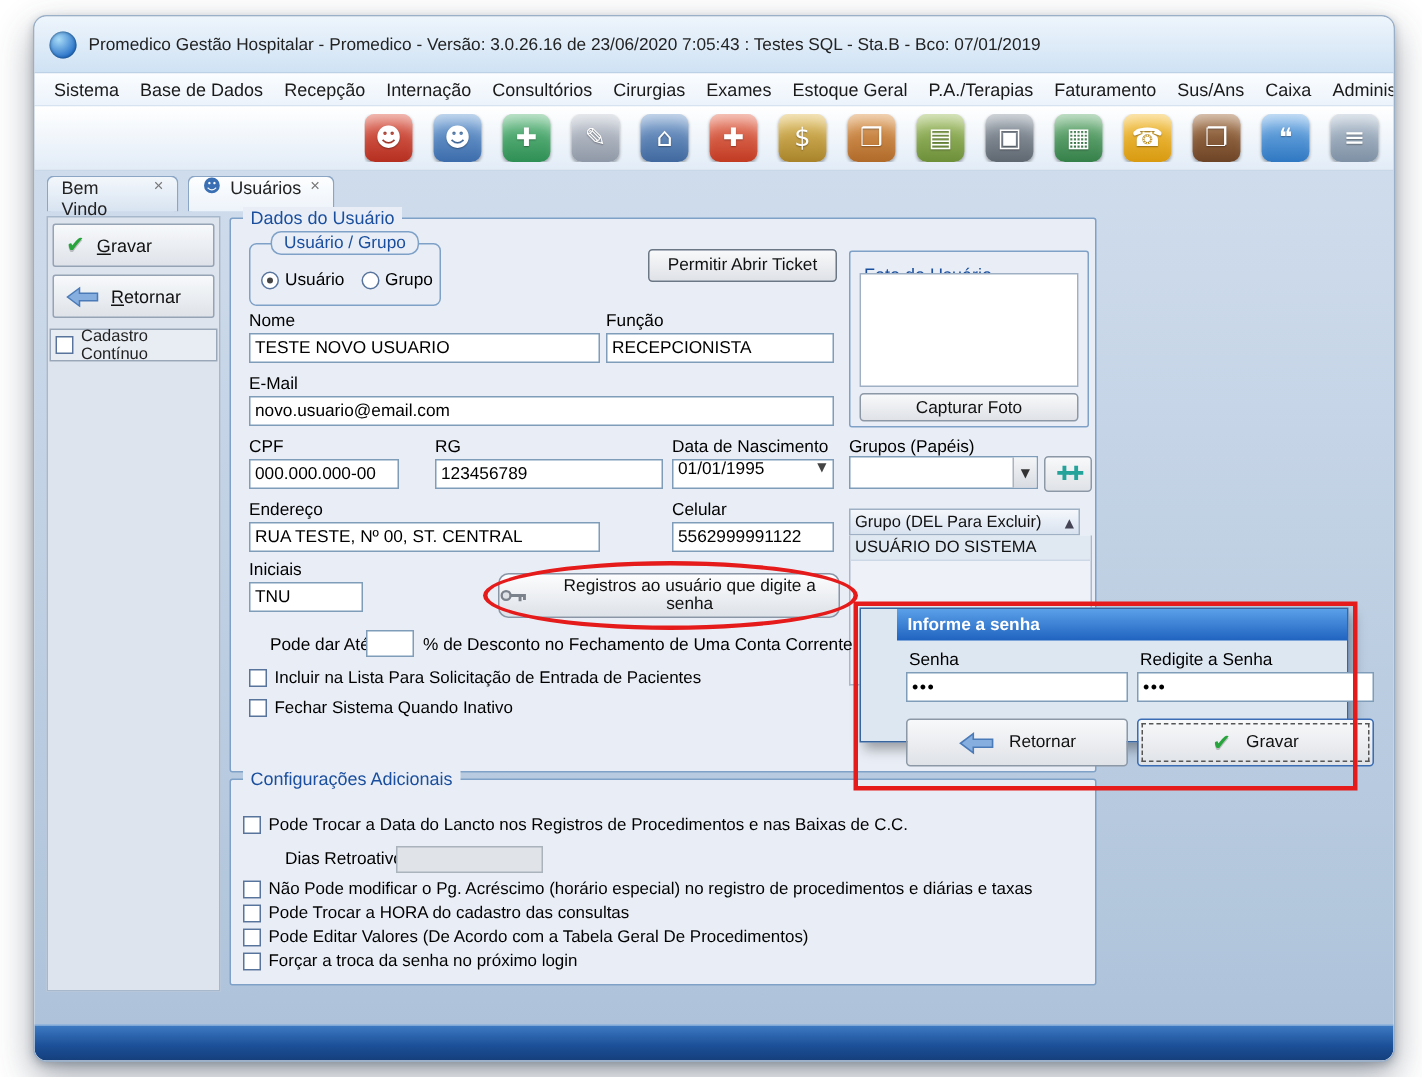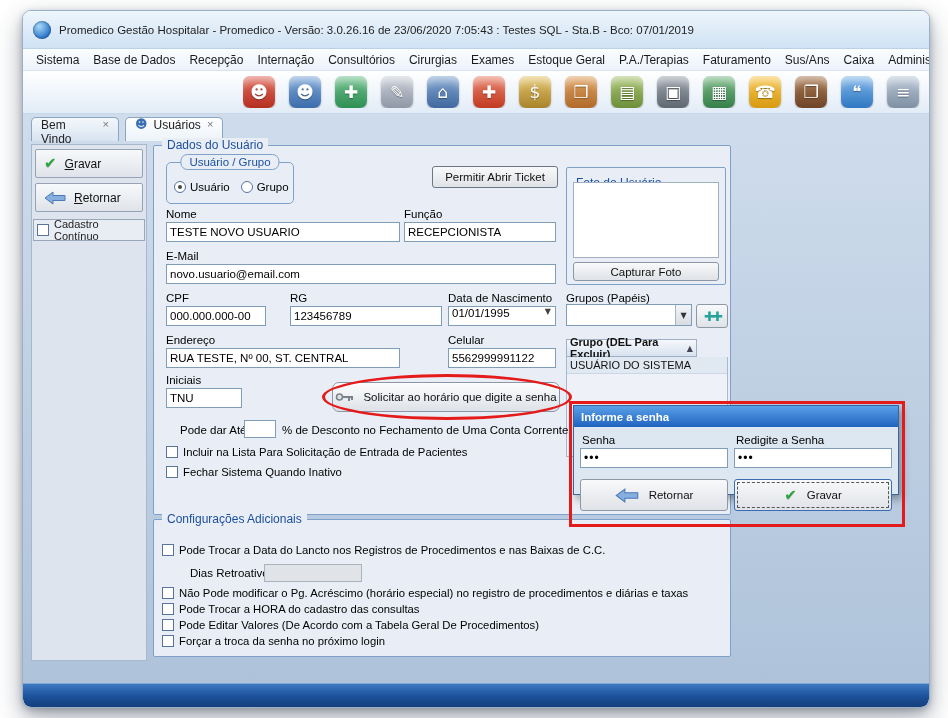--- a/index.html
+++ b/index.html
@@ -120,23 +120,23 @@
   .combo-arrow { margin-left:auto; font-size:8px; color:#444; padding:0 4px; }
   .combo-btn { margin-left:auto; width:16px; align-self:stretch;
                background:linear-gradient(#f4f5f7,#d8dce2); border-left:1px solid #a9b4c2;
                display:flex; align-items:center; justify-content:center;
                font-size:8px; color:#333; }
 
   .plus-btn { position:absolute; left:542px; top:158px; width:32px; height:24px; }
   .plus-glyph { color:#23a39a; font-weight:bold; font-size:13px; letter-spacing:-3px; }
 
   
-  .grid-header { position:absolute; left:412px; top:193px; width:131px; height:18px;
+  .grid-header { position:absolute; left:412px; top:193px; width:154px; height:18px;
                  background:linear-gradient(#f5f8fc,#d8e2ef); border:1px solid #9fb0c4;
-                 display:flex; align-items:center; font-size:11px; padding:0 3px; color:#111;font-weight:bold; }
+                 display:flex; align-items:center; font-size:11px; padding:0 3px; color:#111; }
   .sort-btn { margin-left:auto; font-size:8px; color:#445; }
   .grid-list { position:absolute; left:412px; top:211px; width:162px; height:100px;
                background:#eef2f8; border:1px solid #a9b8ca; border-top:none; overflow:hidden; }
   .grid-row { height:17px; background:#e0e8f2; border-bottom:1px solid #cdd8e6;
               font-size:11px; display:flex; align-items:center; padding:0 3px; color:#111; }
 
   
   .solicitar { position:absolute; left:178px; top:236px; width:228px; height:30px;
                border-radius:7px; gap:8px; background:linear-gradient(#fdfdfe,#dde2e8);
                border:1px solid #8a96a5; }
@@ -146,21 +146,21 @@
   
   .cbrow { position:absolute; display:flex; align-items:center; gap:5px;
            font-size:11.3px; white-space:nowrap; color:#000; }
   .cbox { width:12px; height:12px; background:#fff; border:1px solid #58749c; flex:0 0 auto; }
 
   
   .annotation-rect { position:absolute; left:546px; top:287px; width:336px; height:126px;
                      border:3px solid #e51a1a; z-index:7; pointer-events:none; }
   .dlg { position:absolute; left:550px; top:291px; width:326px; height:90px;
          border:1px solid #39659f; background:#dde7f2; z-index:6;
-         box-shadow:3px 4px 8px rgba(0,0,0,.35); }
+         box-shadow:3px 4px 8px rgba(0,0,0,.35);padding-left:24px; }
   .dlg-title { height:21px; background:linear-gradient(#5aa0e8,#1f63c0); color:#fff;
                font-size:11.5px; font-weight:bold; display:flex; align-items:center; padding:0 7px; }
   .dlg-body { position:relative; height:97px; }
   .dlg-btn { position:absolute; height:32px; gap:10px; }
   .dlg-btn-default { border:1px solid #3a6db4; }
   .dash-focus { outline:1px dashed #555; outline-offset:-4px; }
 
   
   .statusbar { position:absolute; left:0; right:0; bottom:0; height:24px;
                background:linear-gradient(#3e7cc4,#1b4f97 60%,#153f7c);
@@ -335,21 +335,21 @@
         <div class="grid-row">USUÁRIO DO SISTEMA</div>
       </div>
 
       <span class="lbl" style="left:12px;top:228px;">Iniciais</span>
       <input class="inp" style="left: 12px; top: 242px; width: 76px;" value="TNU">
       <button class="btn solicitar">
         <svg width="20" height="12" viewBox="0 0 20 12">
             <circle cx="4.5" cy="6" r="3" fill="#dfe3e8" stroke="#7c828c" stroke-width="1.6"></circle>
             <path d="M7.5 6 H18 M14 6 V10 M17 6 V9" stroke="#7c828c" stroke-width="2" fill="none"></path>
           </svg>
-        <span>Solicitar ao horário que digite a senha</span>
+        <span>Registros ao usuário que digite a senha</span>
       </button>
       <div class="annotation-ellipse"></div>
 
       <span class="lbl" style="left:26px;top:278px;">Pode dar Até:</span>
       <input class="inp" style="left: 90px; top: 274px; width: 32px; height: 18px;" value="">
       <span class="lbl" style="left:128px;top:278px;">% de Desconto no Fechamento de Uma Conta Corrente</span>
 
       <div class="cbrow" style="left:12px;top:300px;">
         <span class="cbox"></span>
         <span>Incluir na Lista Para Solicitação de Entrada de Pacientes</span>

